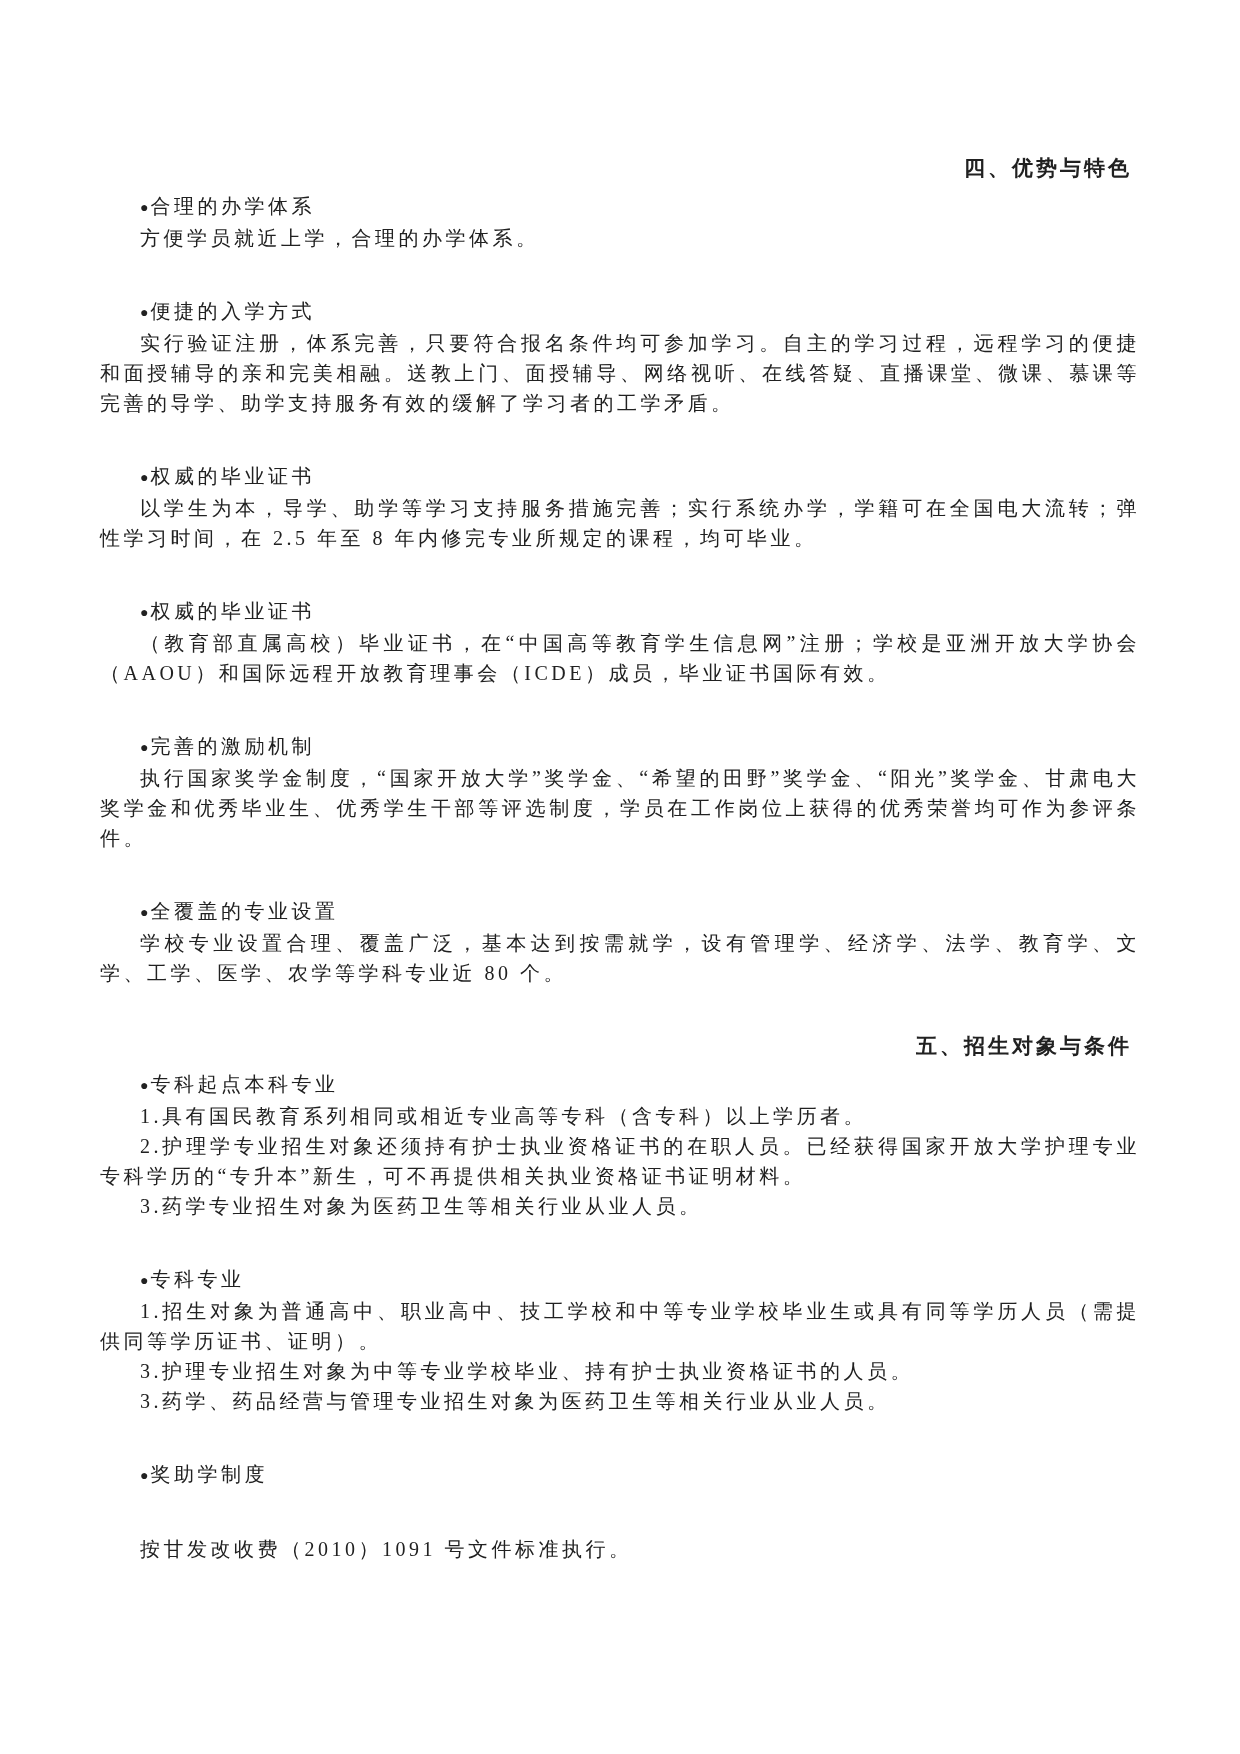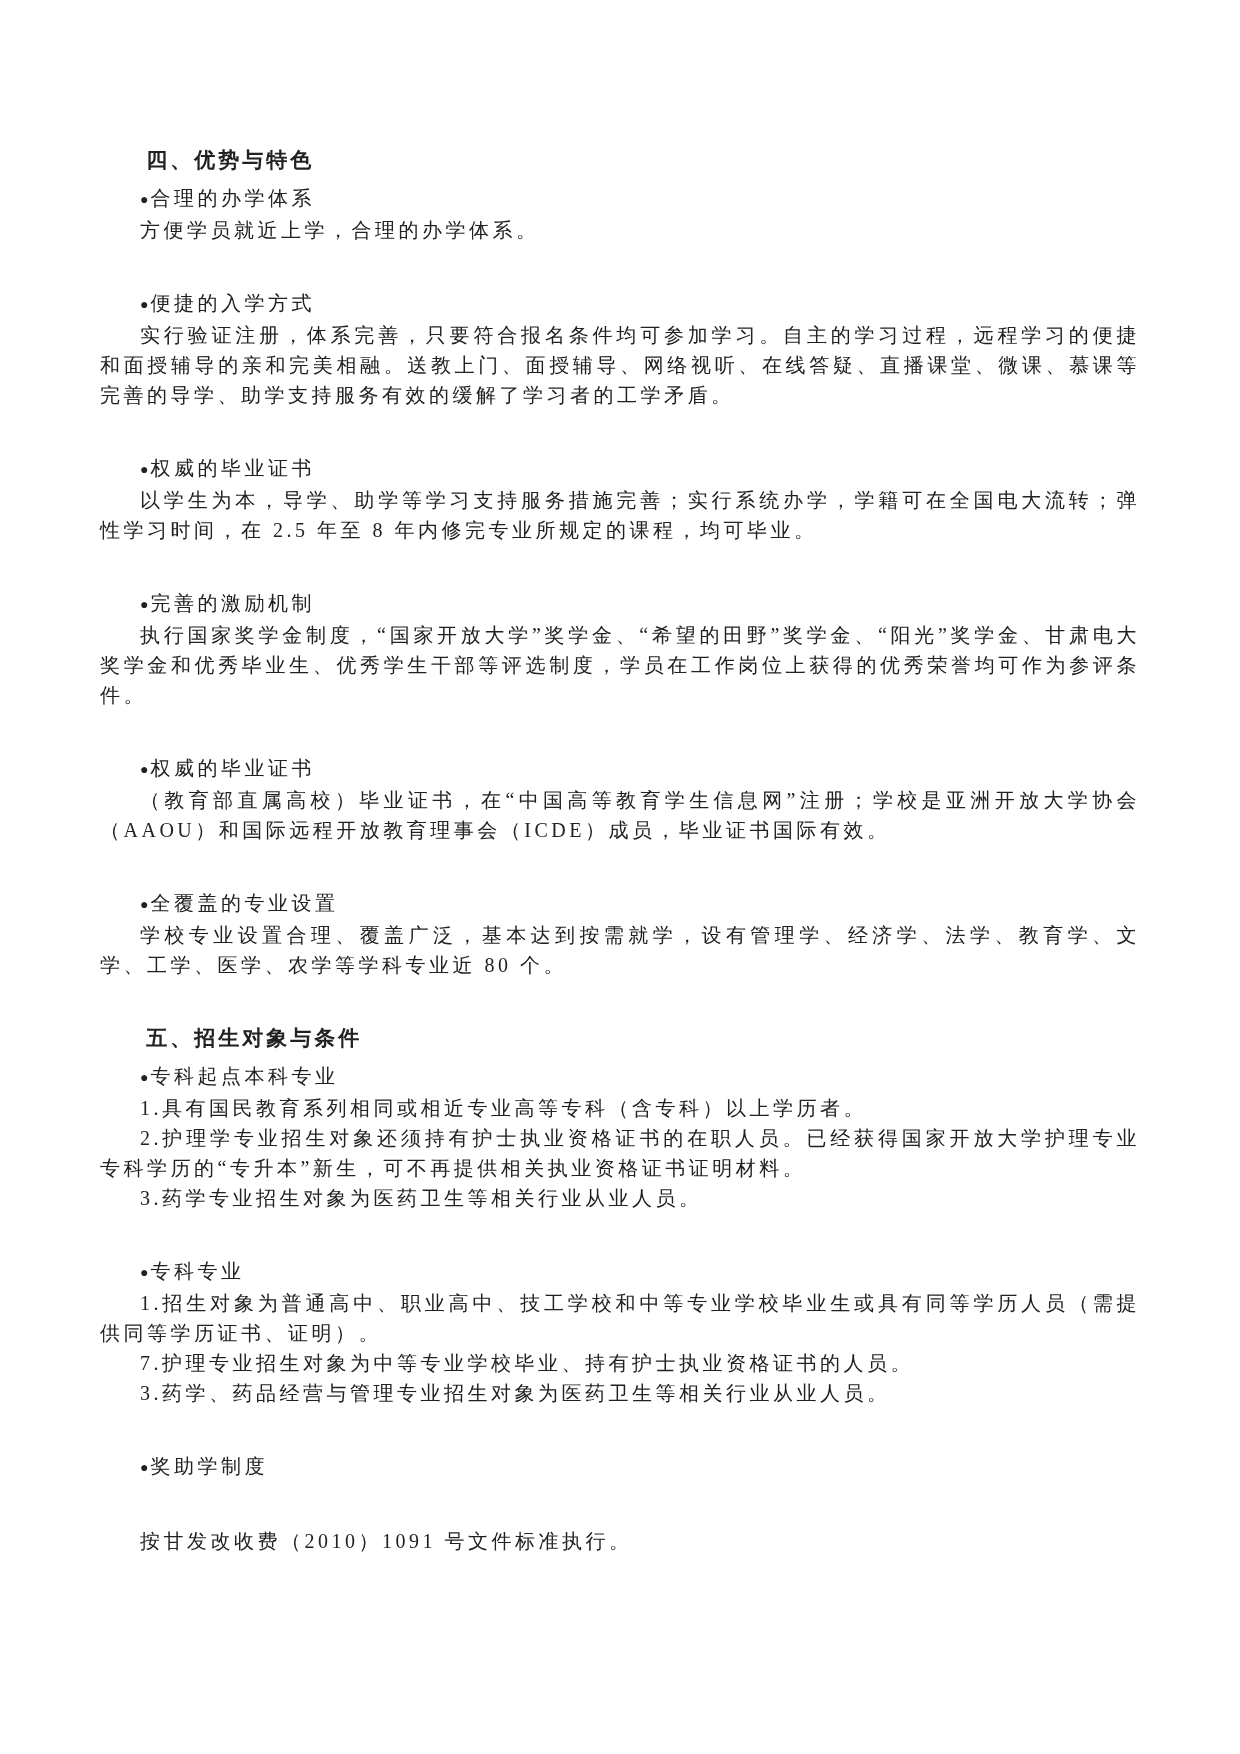--- a/index.html
+++ b/index.html
@@ -20,27 +20,27 @@
     font-size: 20px;
     letter-spacing: 3.5px;
     line-height: 30px;
     color: #212121;
     text-align: justify;
   }
   .block + .block {
     margin-top: 43px;
   }
   .sec-heading {
-    margin: 0;
+    margin: 8px;
     font-size: 21px;
     font-weight: 700;
     letter-spacing: 3px;
     line-height: 30px;
     text-indent: 2.2em;
-    text-align: left;
+    text-align: right;
   }
   .sec-heading + .bullet-group {
     margin-top: 8px;
   }
   .bullet-group p {
     margin: 0;
     text-indent: 2em;
   }
   .bullet-line {
     text-align: left;
@@ -63,42 +63,42 @@
     </section>
     <section class="block bullet-group">
       <p class="bullet-line"><span class="bullet">●</span><span>便捷的入学方式</span></p>
       <p class="para">实行验证注册，体系完善，只要符合报名条件均可参加学习。自主的学习过程，远程学习的便捷和面授辅导的亲和完美相融。送教上门、面授辅导、网络视听、在线答疑、直播课堂、微课、慕课等完善的导学、助学支持服务有效的缓解了学习者的工学矛盾。</p>
     </section>
     <section class="block bullet-group">
       <p class="bullet-line"><span class="bullet">●</span><span>权威的毕业证书</span></p>
       <p class="para">以学生为本，导学、助学等学习支持服务措施完善；实行系统办学，学籍可在全国电大流转；弹性学习时间，在 2.5 年至 8 年内修完专业所规定的课程，均可毕业。</p>
     </section>
     <section class="block bullet-group">
+      <p class="bullet-line"><span class="bullet">●</span><span>权威的毕业证书</span></p>
+      <p class="para">（教育部直属高校）毕业证书，在“中国高等教育学生信息网”注册；学校是亚洲开放大学协会（AAOU）和国际远程开放教育理事会（ICDE）成员，毕业证书国际有效。</p>
+    </section>
+    <section class="block bullet-group">
       <p class="bullet-line"><span class="bullet">●</span><span>完善的激励机制</span></p>
       <p class="para">执行国家奖学金制度，“国家开放大学”奖学金、“希望的田野”奖学金、“阳光”奖学金、甘肃电大奖学金和优秀毕业生、优秀学生干部等评选制度，学员在工作岗位上获得的优秀荣誉均可作为参评条件。</p>
-    </section>
-    <section class="block bullet-group">
-      <p class="bullet-line"><span class="bullet">●</span><span>权威的毕业证书</span></p>
-      <p class="para">（教育部直属高校）毕业证书，在“中国高等教育学生信息网”注册；学校是亚洲开放大学协会（AAOU）和国际远程开放教育理事会（ICDE）成员，毕业证书国际有效。</p>
     </section>
     <section class="block bullet-group">
       <p class="bullet-line"><span class="bullet">●</span><span>全覆盖的专业设置</span></p>
       <p class="para">学校专业设置合理、覆盖广泛，基本达到按需就学，设有管理学、经济学、法学、教育学、文学、工学、医学、农学等学科专业近 80 个。</p>
     </section>
     <h2 class="block sec-heading">五、招生对象与条件</h2>
     <section class="block bullet-group">
       <p class="bullet-line"><span class="bullet">●</span><span>专科起点本科专业</span></p>
       <p class="para">1.具有国民教育系列相同或相近专业高等专科（含专科）以上学历者。</p>
       <p class="para">2.护理学专业招生对象还须持有护士执业资格证书的在职人员。已经获得国家开放大学护理专业专科学历的“专升本”新生，可不再提供相关执业资格证书证明材料。</p>
       <p class="para">3.药学专业招生对象为医药卫生等相关行业从业人员。</p>
     </section>
     <section class="block bullet-group">
       <p class="bullet-line"><span class="bullet">●</span><span>专科专业</span></p>
       <p class="para">1.招生对象为普通高中、职业高中、技工学校和中等专业学校毕业生或具有同等学历人员（需提供同等学历证书、证明）。</p>
-      <p class="para">7.护理专业招生对象为中等专业学校毕业、持有护士执业资格证书的人员。</p>
+      <p class="para">3.护理专业招生对象为中等专业学校毕业、持有护士执业资格证书的人员。</p>
       <p class="para">3.药学、药品经营与管理专业招生对象为医药卫生等相关行业从业人员。</p>
     </section>
     <section class="block bullet-group">
       <p class="bullet-line"><span class="bullet">●</span><span>奖助学制度</span></p>
     </section>
     <section class="block bullet-group">
       <p class="para">按甘发改收费（2010）1091 号文件标准执行。</p>
     </section>
   </main>
 

